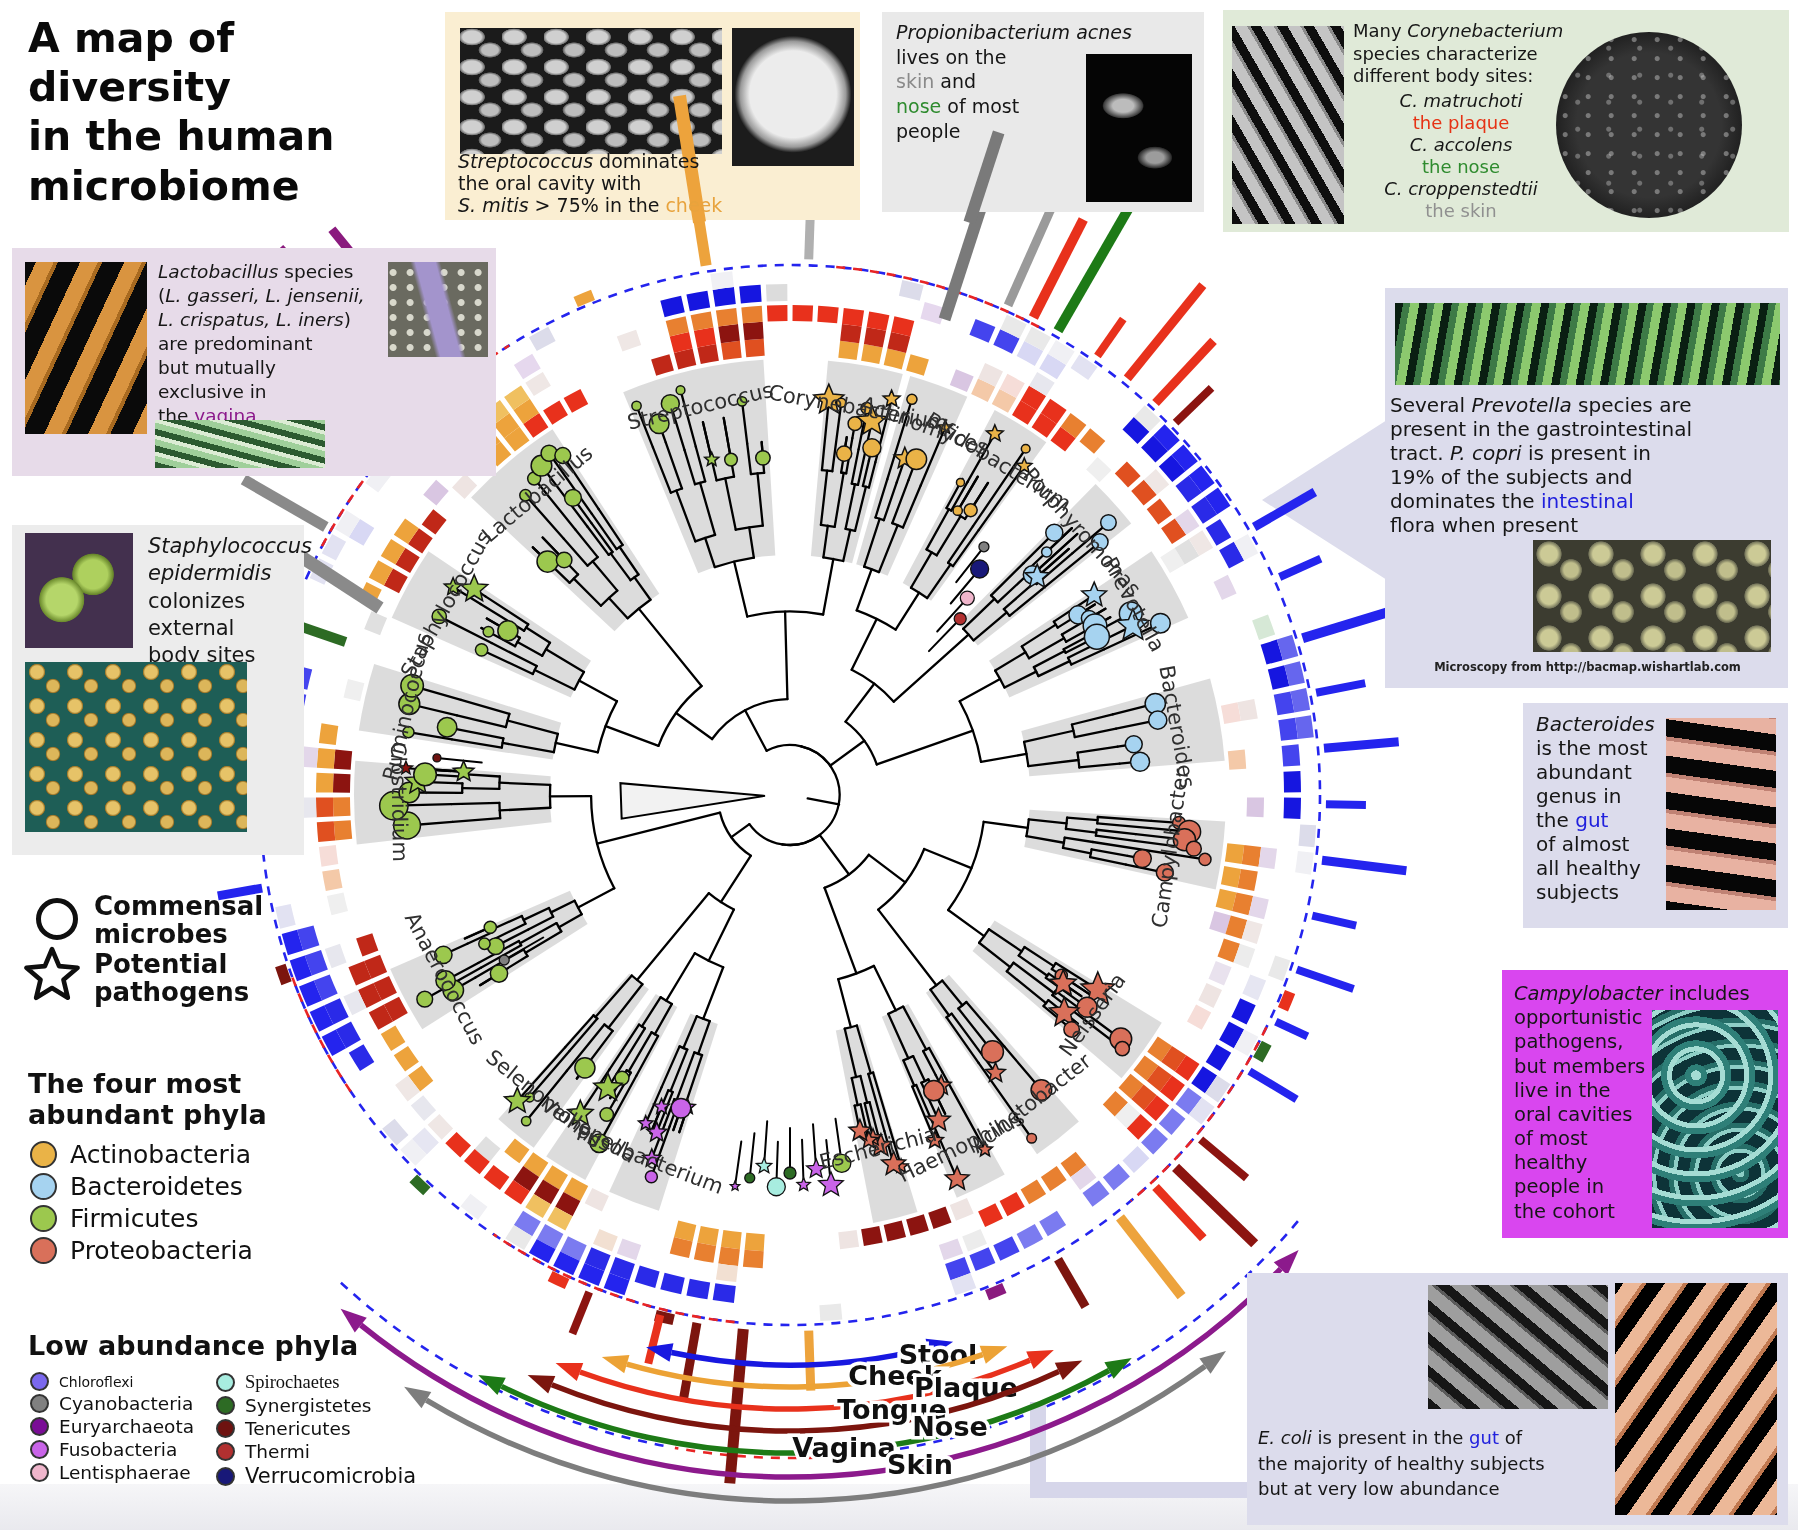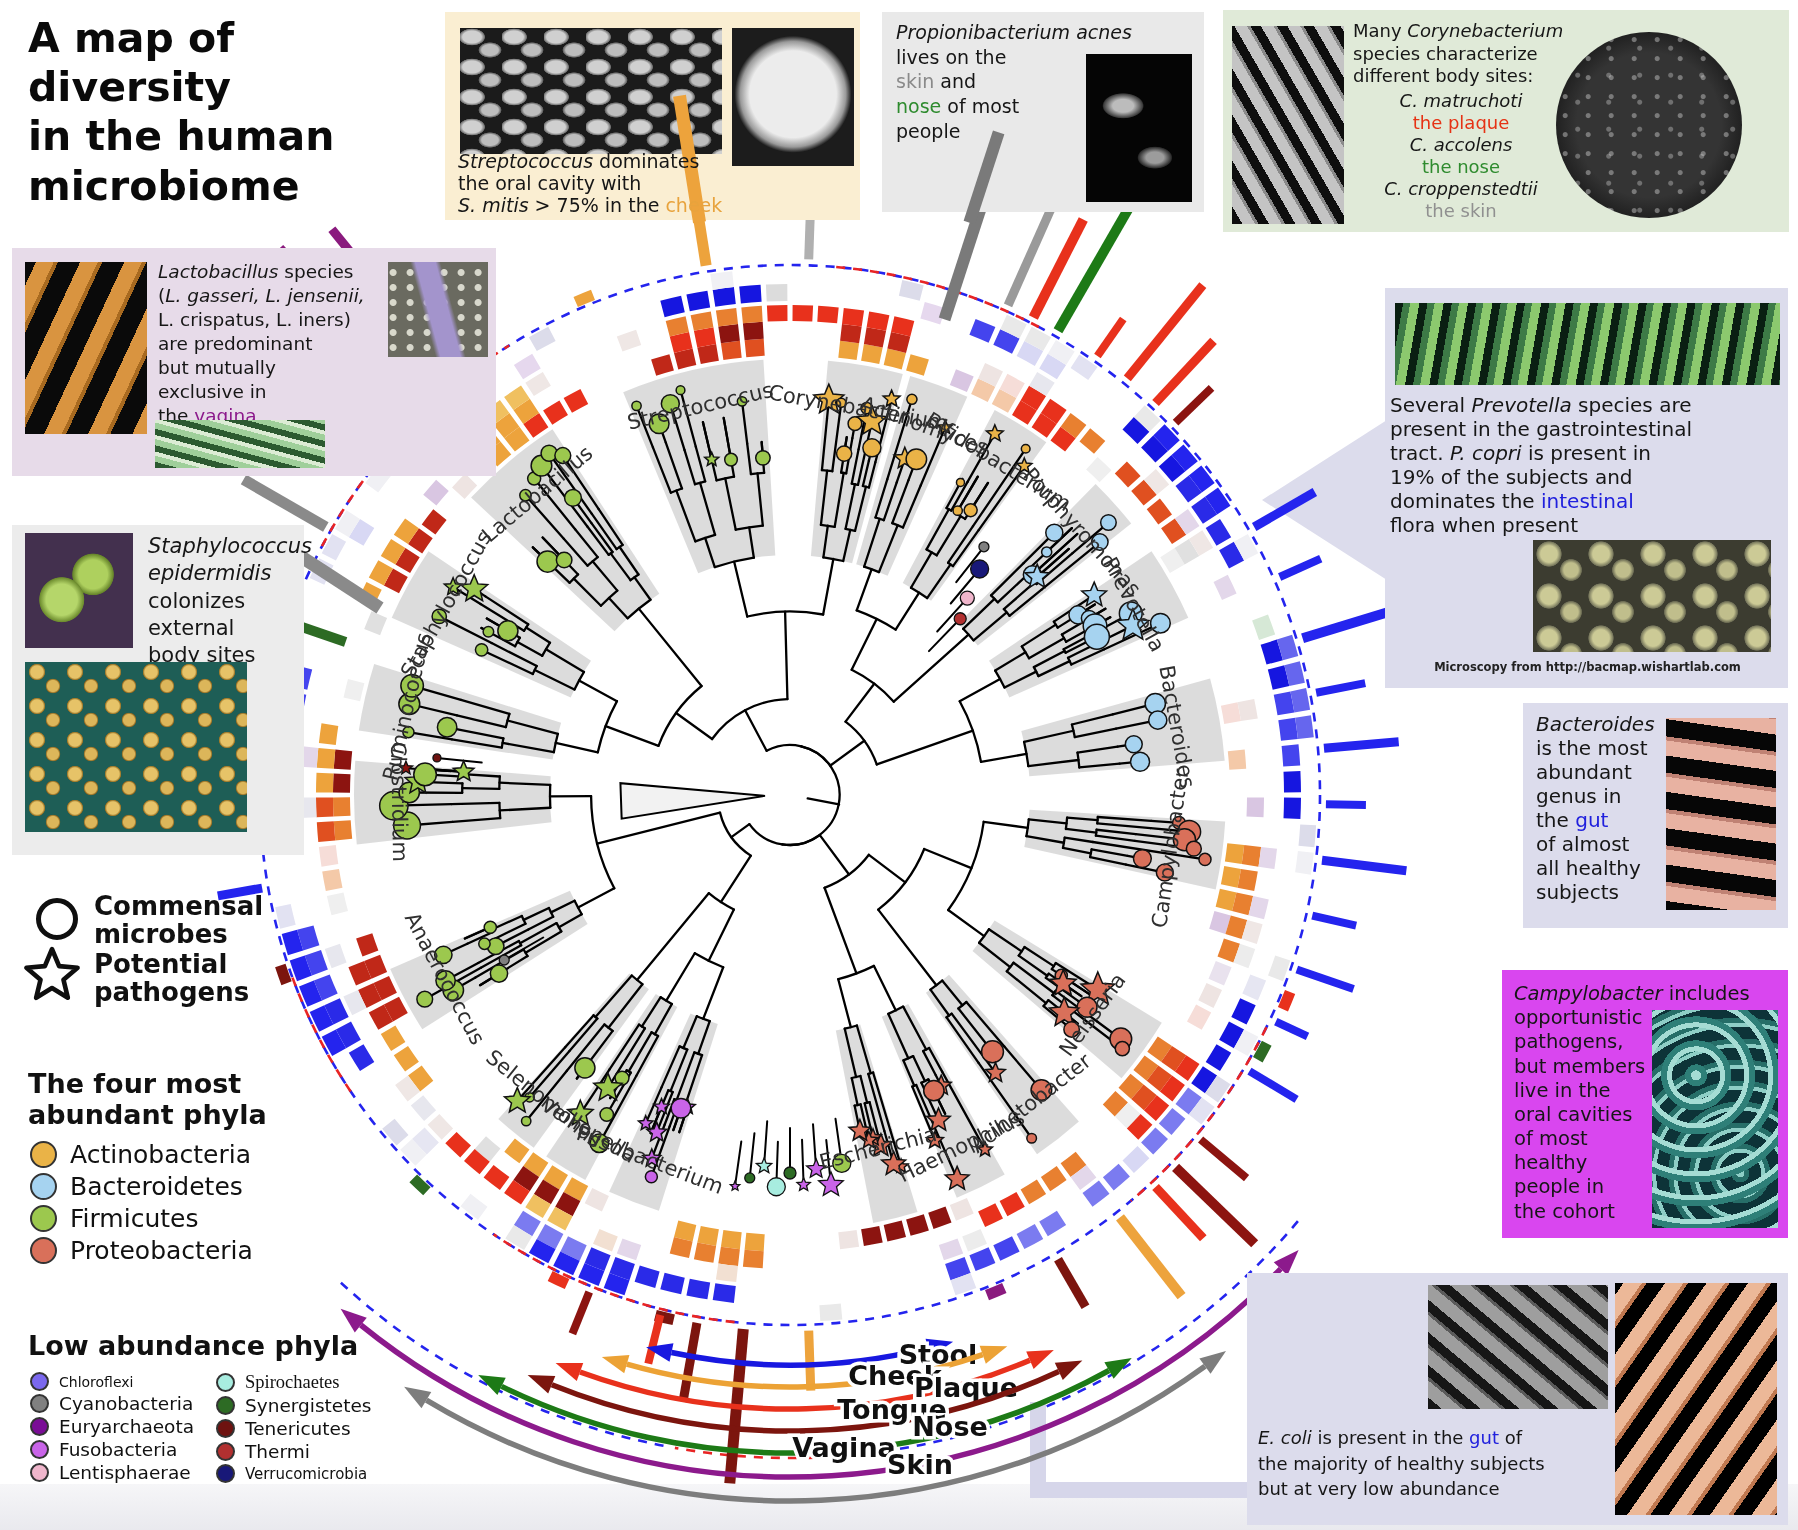--- a/index.html
+++ b/index.html
@@ -1210,21 +1210,21 @@
 </span><span style="color: rgb(46, 139, 46);">the nose</span><span>
 </span><span style="font-style: italic;">C. croppenstedtii</span><span>
 </span><span style="color: rgb(144, 144, 144);">the skin</span></div>
     <div class="photo sem-circle-dark" id="ph-coryne-circle"></div>
   </div>
 
   <div class="box" id="box-lacto">
     <div class="photo sem-rod-orange" id="ph-lacto-orange"></div>
     <div class="ctext pre" id="tx-lacto"><span style="font-style: italic;">Lactobacillus</span><span> species
 (</span><span style="font-style: italic;">L. gasseri, L. jensenii,</span><span>
-</span><span style=" margin-top: 36px;">L. crispatus, L. iners</span><span>)
+</span><span style="font-style: italic; margin-top: 36px;">L. crispatus, L. iners</span><span>)
 are predominant
 but mutually
 exclusive in
 the </span><span style="color: rgb(140, 26, 140);">vagina</span></div>
     <div class="photo sem-rod-purple" id="ph-lacto-purple"></div>
     <div class="photo sem-rod-green-sm" id="ph-lacto-green"></div>
   </div>
 
   <div class="box" id="box-staph">
     <div class="photo sem-cocci-green" id="ph-staph-green"></div>
@@ -1349,16 +1349,16 @@
       <div class="ph-row">
         <span class="ph-dot" style="height: 19px; width: 19px; background: rgb(110, 18, 16);"></span>
         <span class="ph-lab" style="font-size: 18.5px;">Tenericutes</span>
       </div>
       <div class="ph-row">
         <span class="ph-dot" style="height: 19px; width: 19px; background: rgb(178, 48, 48);"></span>
         <span class="ph-lab" style="font-size: 18.5px;">Thermi</span>
       </div>
       <div class="ph-row">
         <span class="ph-dot" style="height: 19px; width: 19px; background: rgb(24, 24, 120);"></span>
-        <span class="ph-lab" style="font-size: 15px;">Verrucomicrobia</span>
+        <span class="ph-lab" style="font-size: 21px;">Verrucomicrobia</span>
       </div>
     </div>
 </div>
 
 </body></html>

